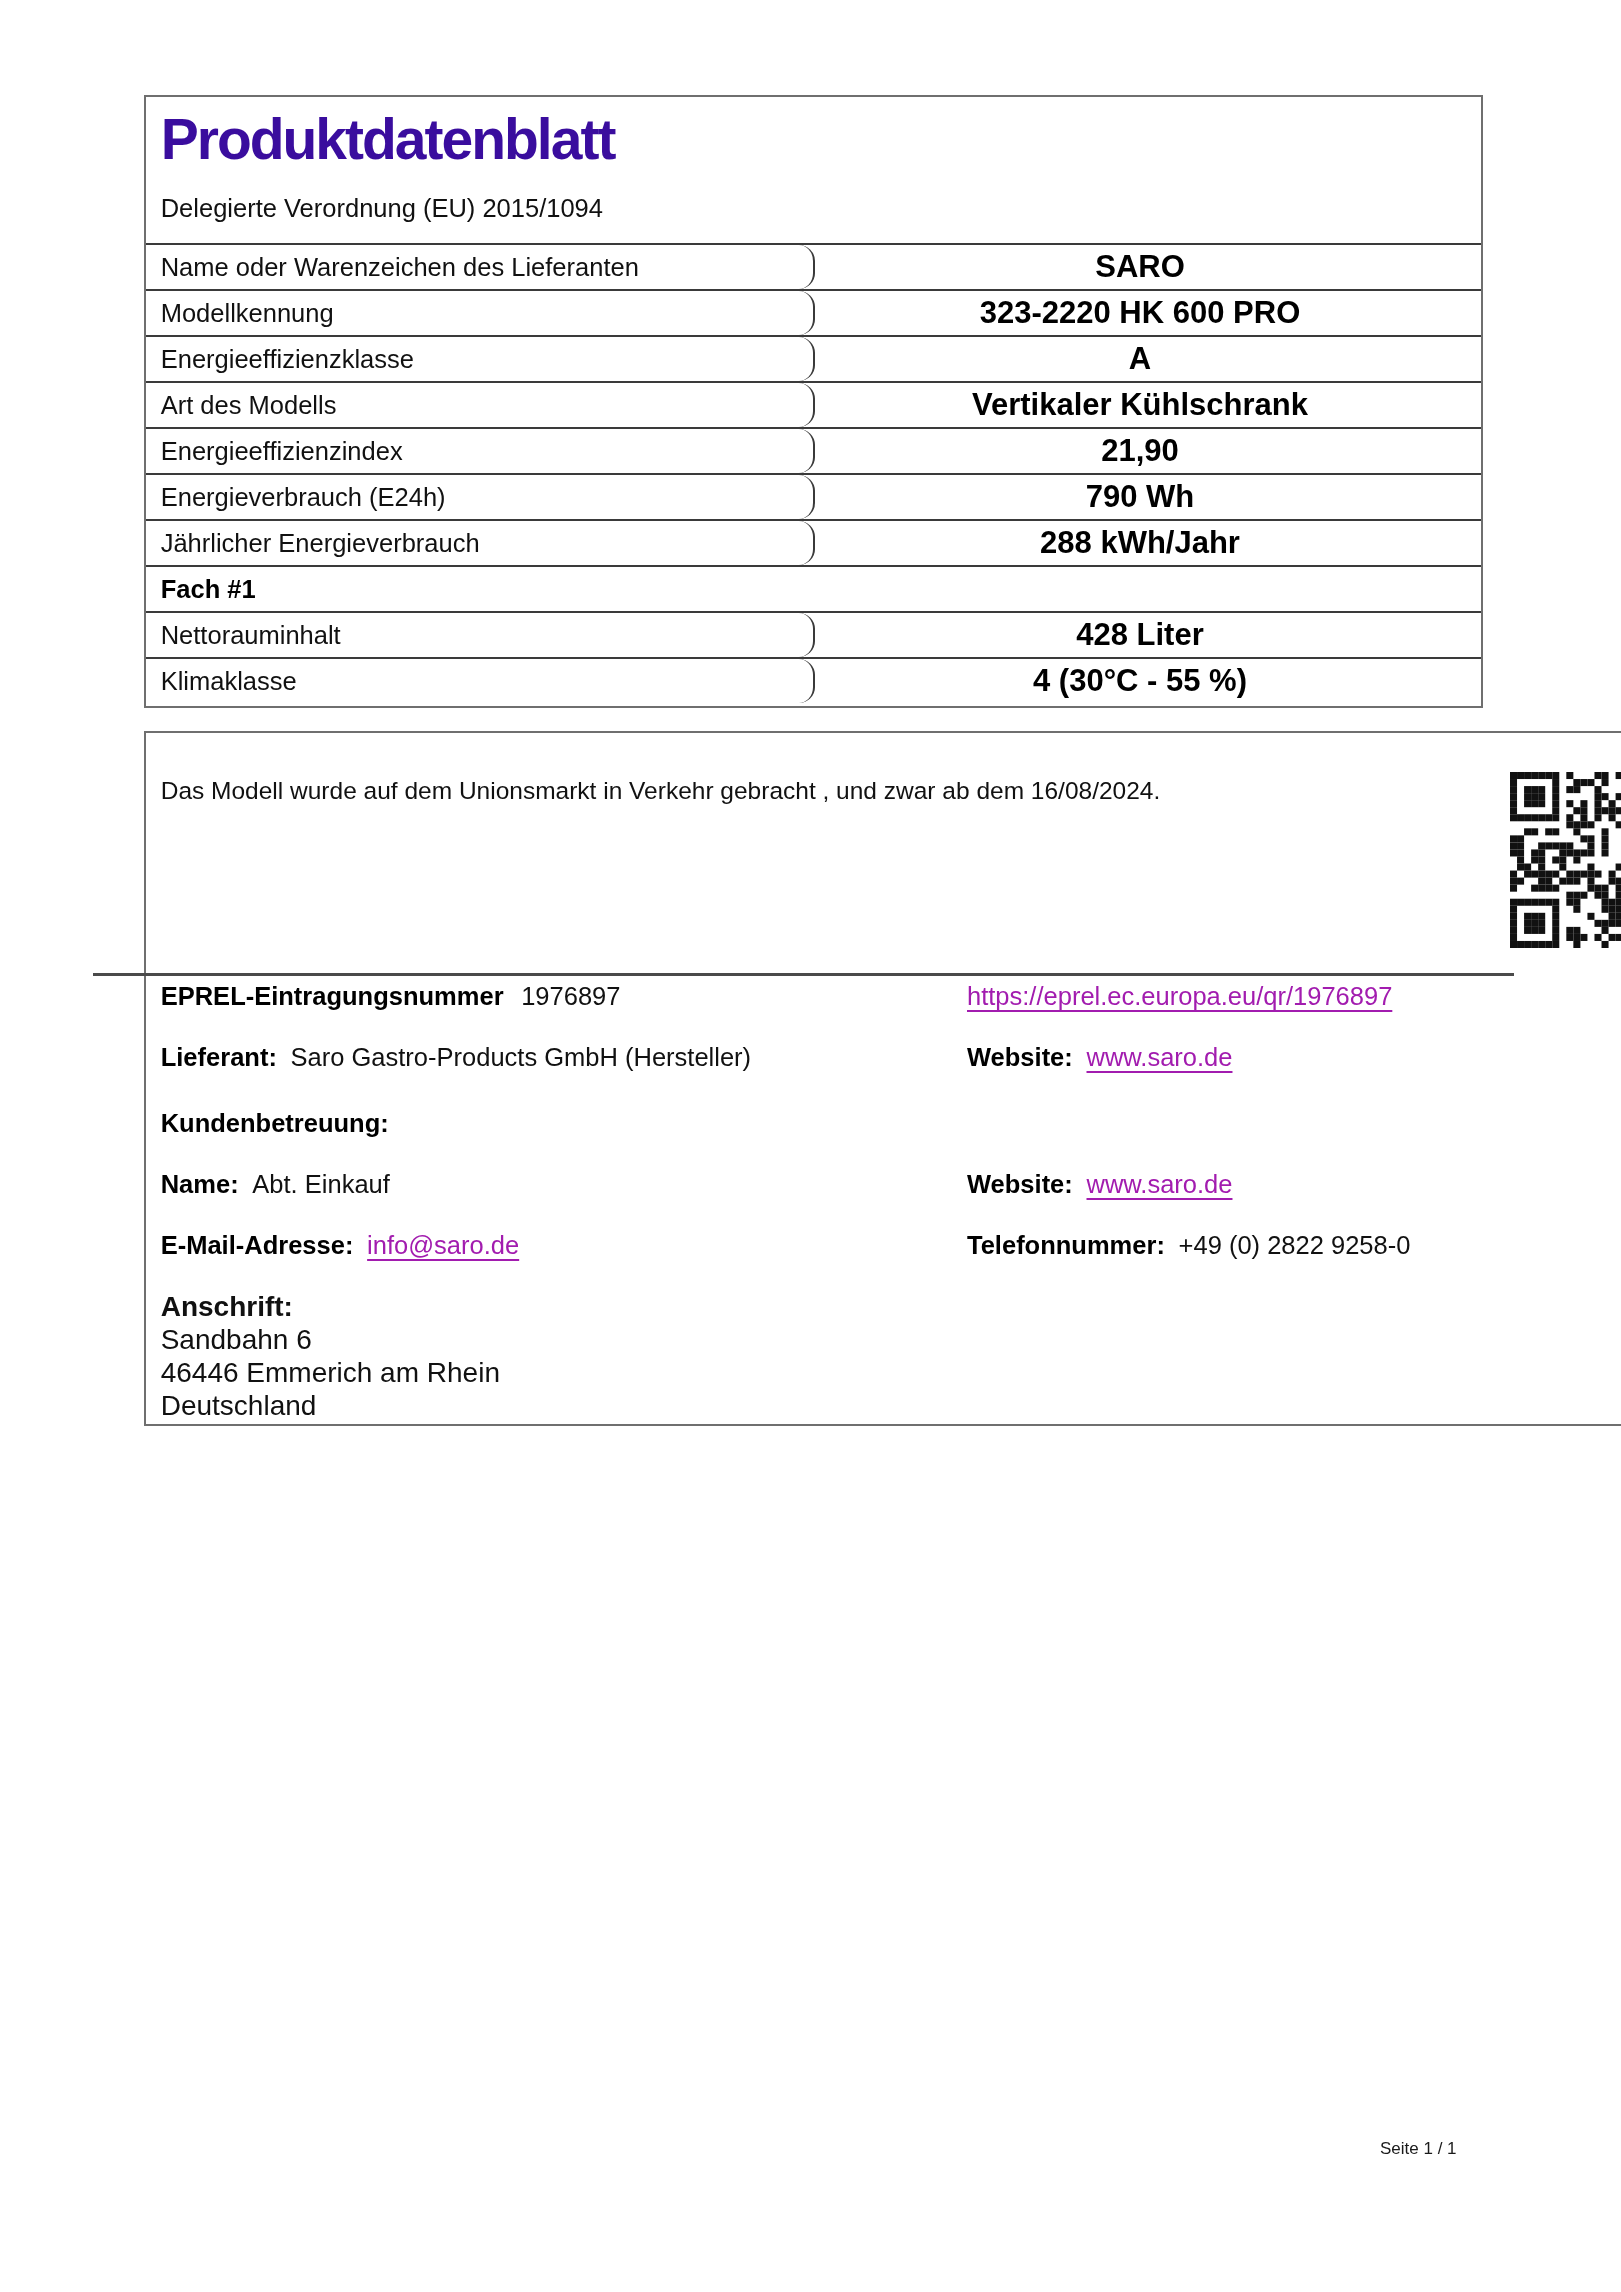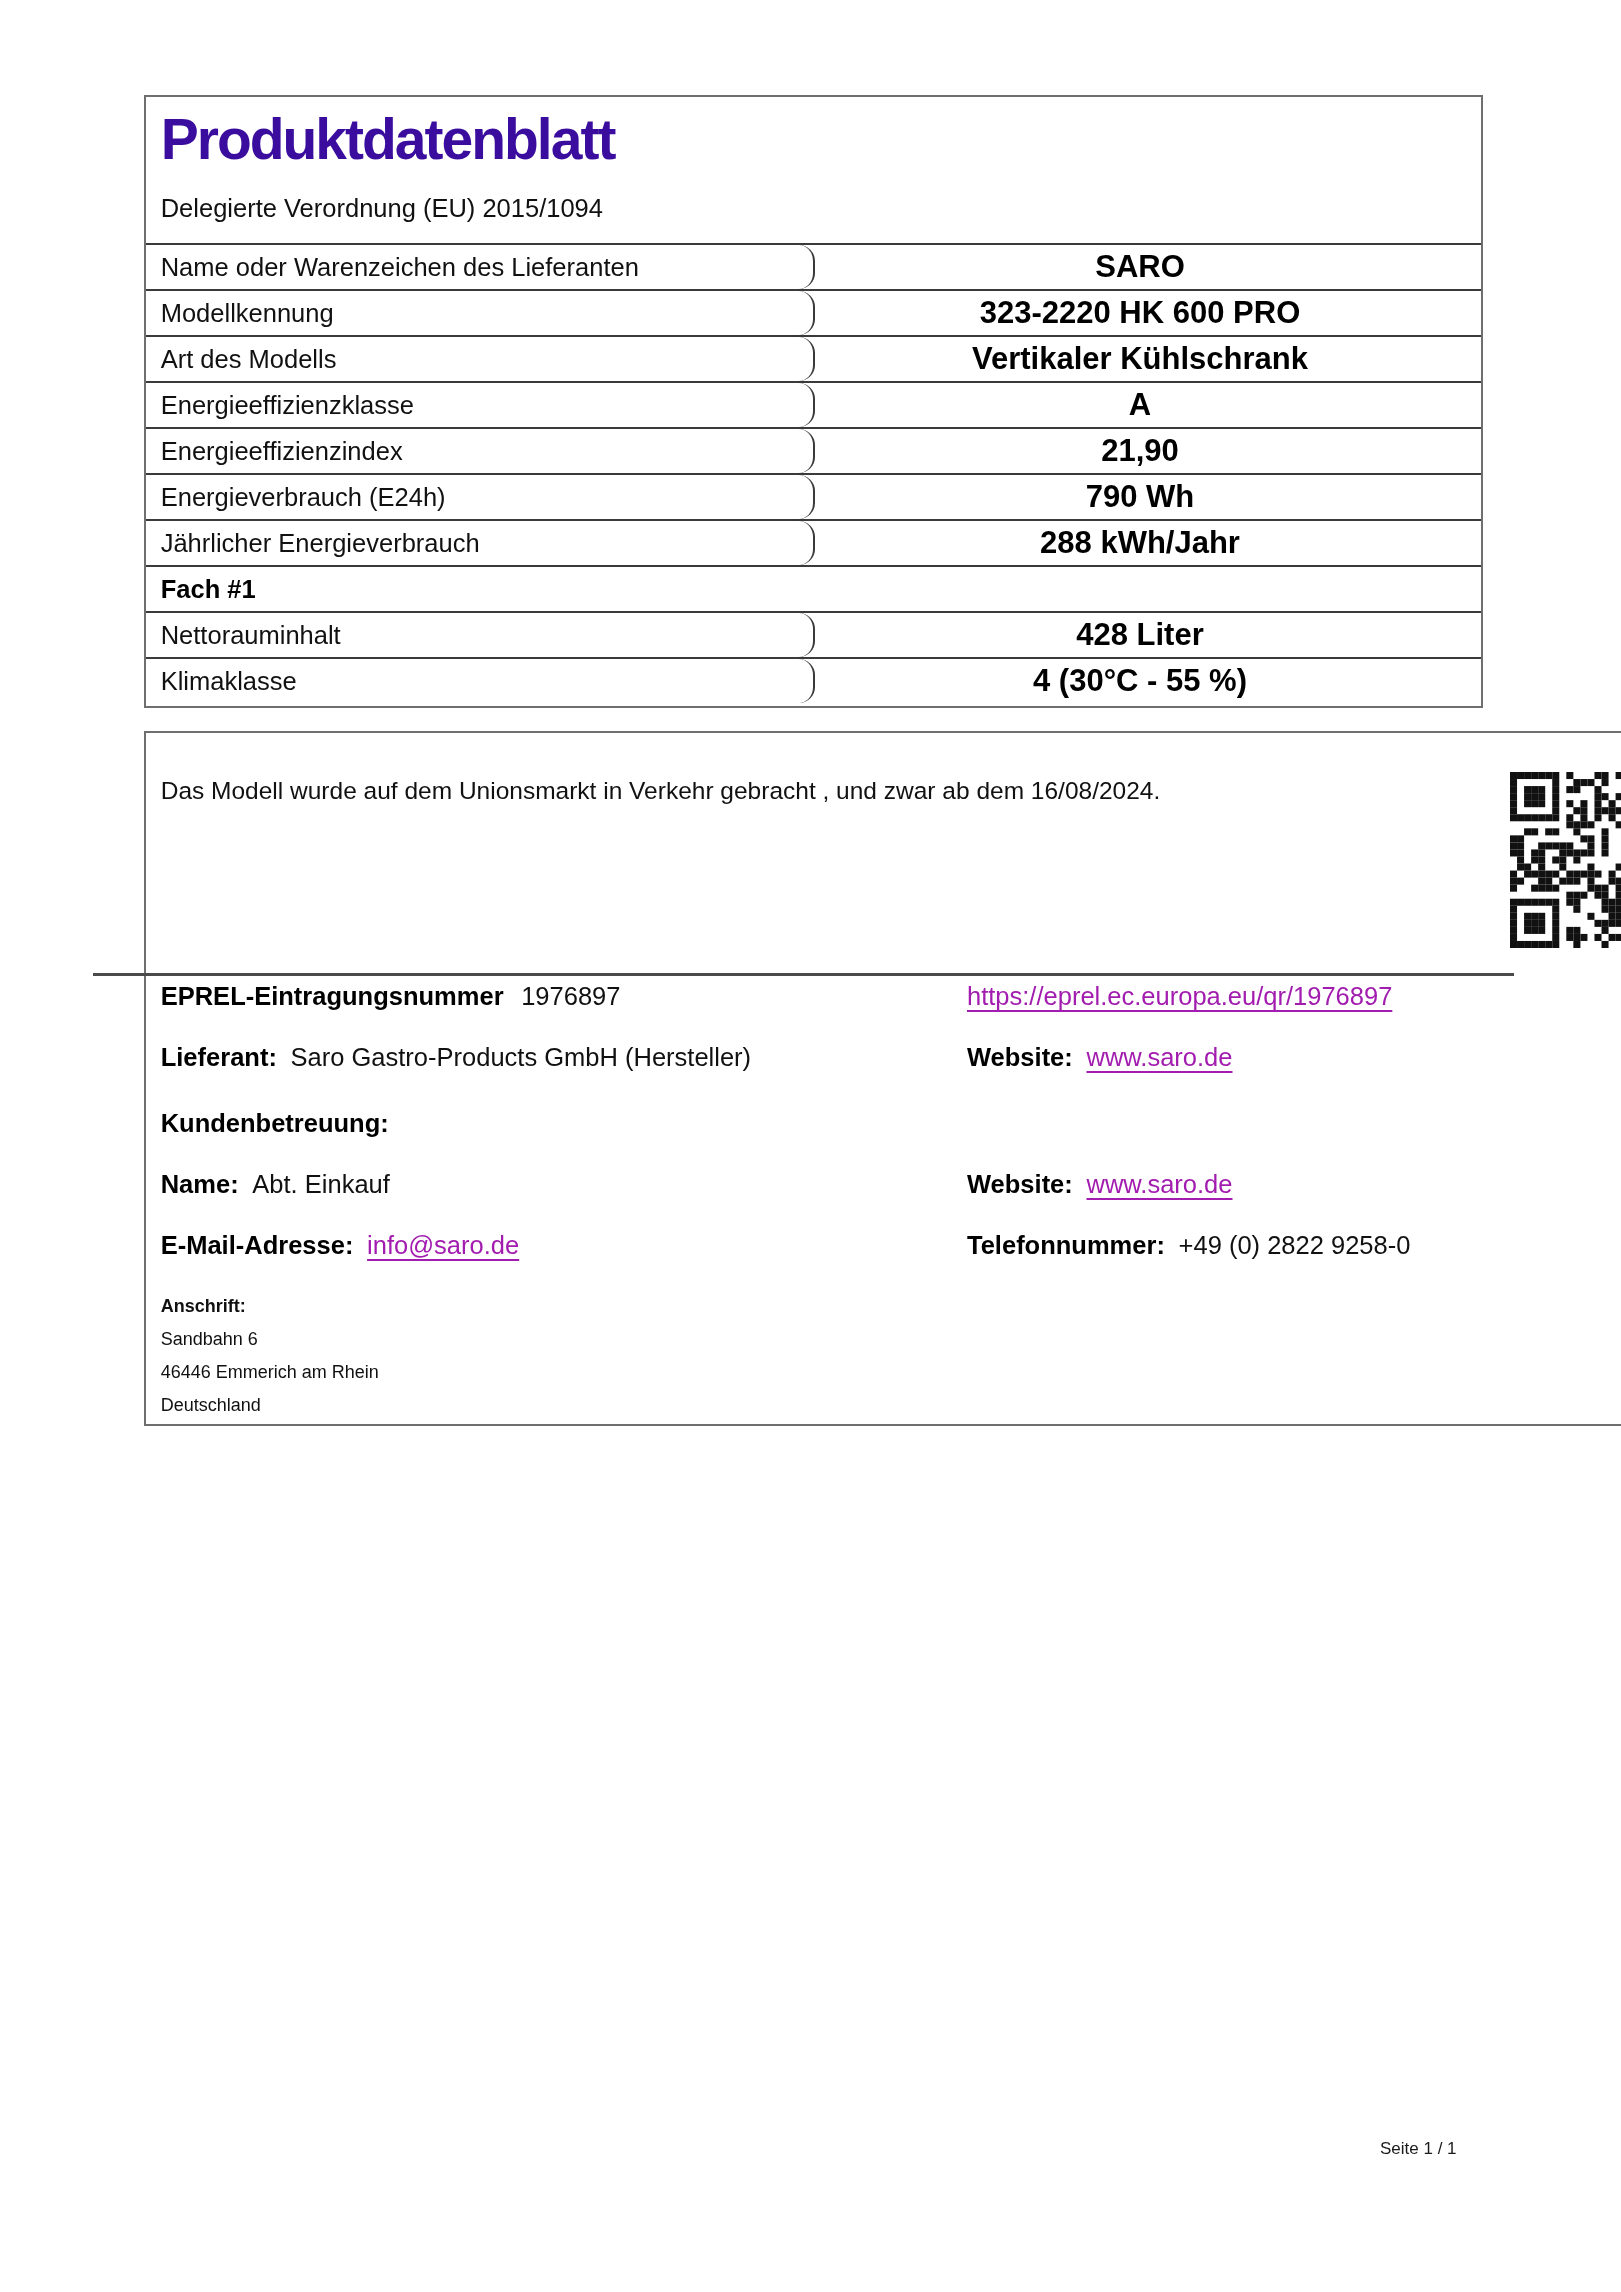--- a/index.html
+++ b/index.html
@@ -61,21 +61,21 @@
   }
 
   .crow { position:absolute; font-size:25.5px; line-height:33px; color:#111; white-space:nowrap; }
   .lbl  { font-weight:bold; color:#000; }
   .val  { margin-left:13.7px; }
   .val-wide { margin-left:17.6px; }
   a.link, .link {
     color:#a21caf; text-decoration:underline; text-underline-offset:4.9px;
     cursor:pointer;
   }
-  .addr-line { font-size:18px; line-height:33px; color:#111; }
+  .addr-line { font-size:28px; line-height:33px; color:#111; }
 
   .page-footer {
     position:absolute; left:1380px; top:2139px;
     font-size:17px; color:#1a1a1a;
   }
 </style>
 </head>
 <body>
 
 <div class="box" id="box1">
@@ -86,26 +86,26 @@
   <div>
       <div class="trow">
         <div class="tlabel">Name oder Warenzeichen des Lieferanten</div>
         <div class="tvalue">SARO</div>
       </div>
       <div class="trow">
         <div class="tlabel">Modellkennung</div>
         <div class="tvalue">323-2220 HK 600 PRO</div>
       </div>
       <div class="trow">
+        <div class="tlabel">Energieeffizienzklasse</div>
+        <div class="tvalue">A</div>
+      </div>
+      <div class="trow">
         <div class="tlabel">Art des Modells</div>
         <div class="tvalue">Vertikaler Kühlschrank</div>
-      </div>
-      <div class="trow">
-        <div class="tlabel">Energieeffizienzklasse</div>
-        <div class="tvalue">A</div>
       </div>
       <div class="trow">
         <div class="tlabel">Energieeffizienzindex</div>
         <div class="tvalue">21,90</div>
       </div>
       <div class="trow">
         <div class="tlabel">Energieverbrauch (E24h)</div>
         <div class="tvalue">790 Wh</div>
       </div>
       <div class="trow">

